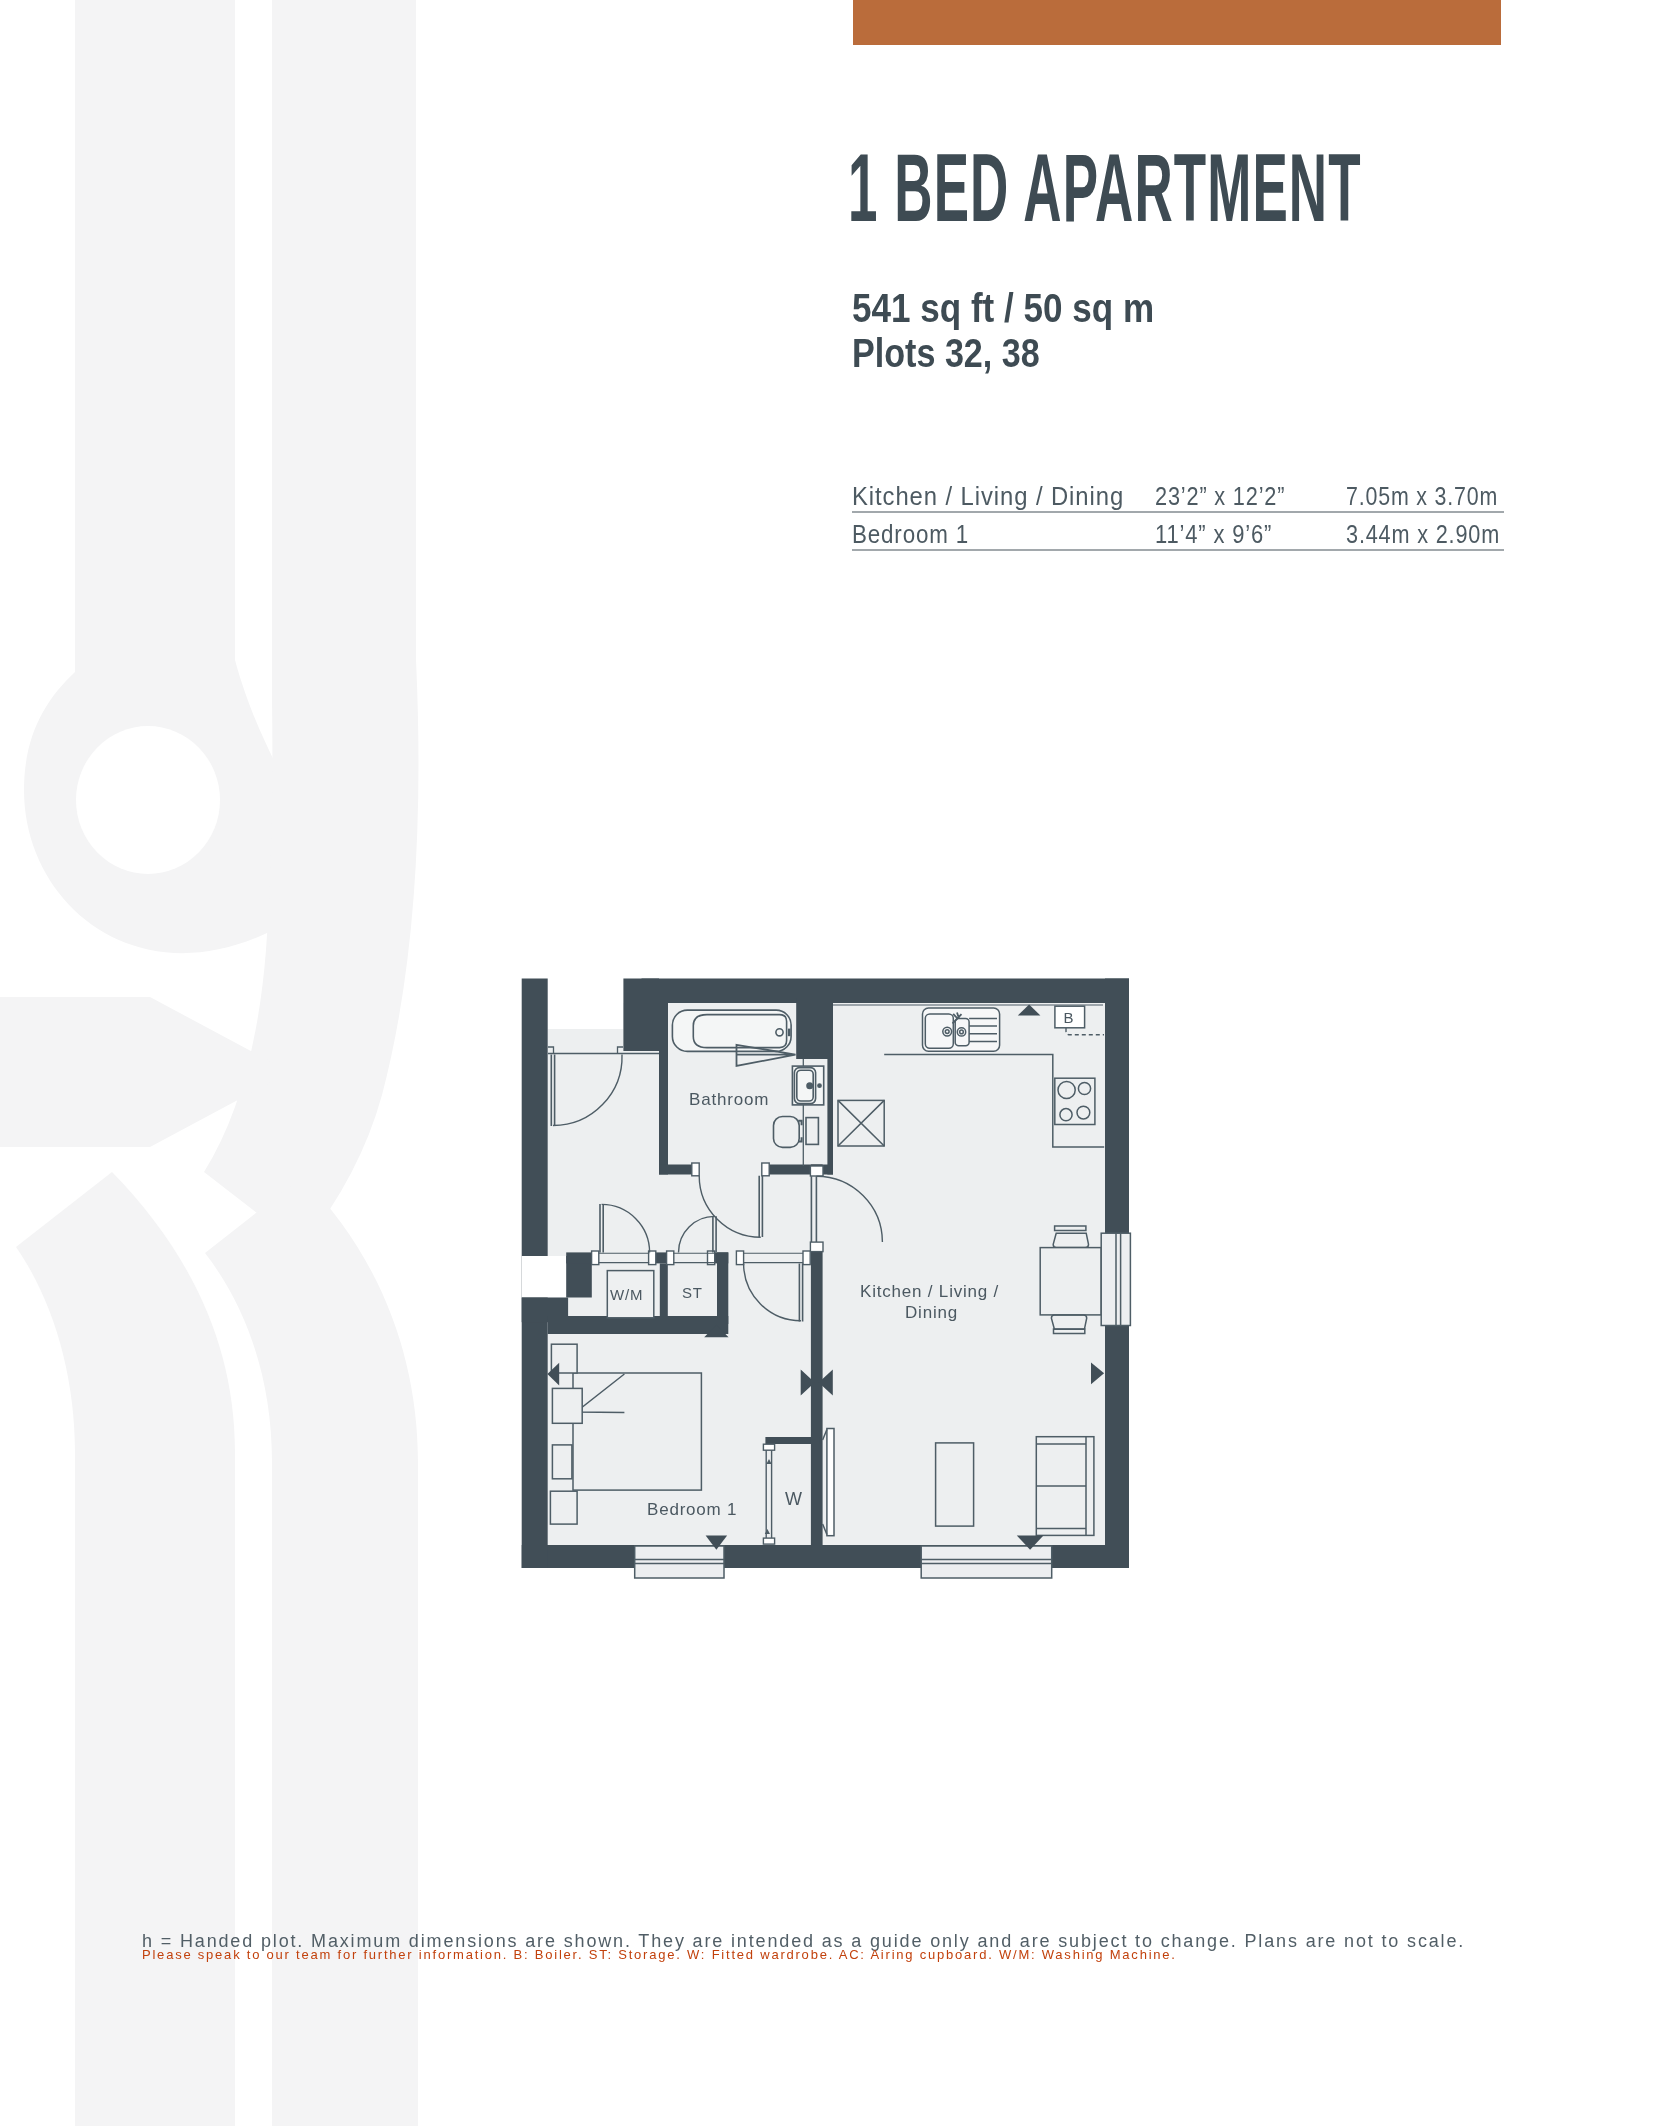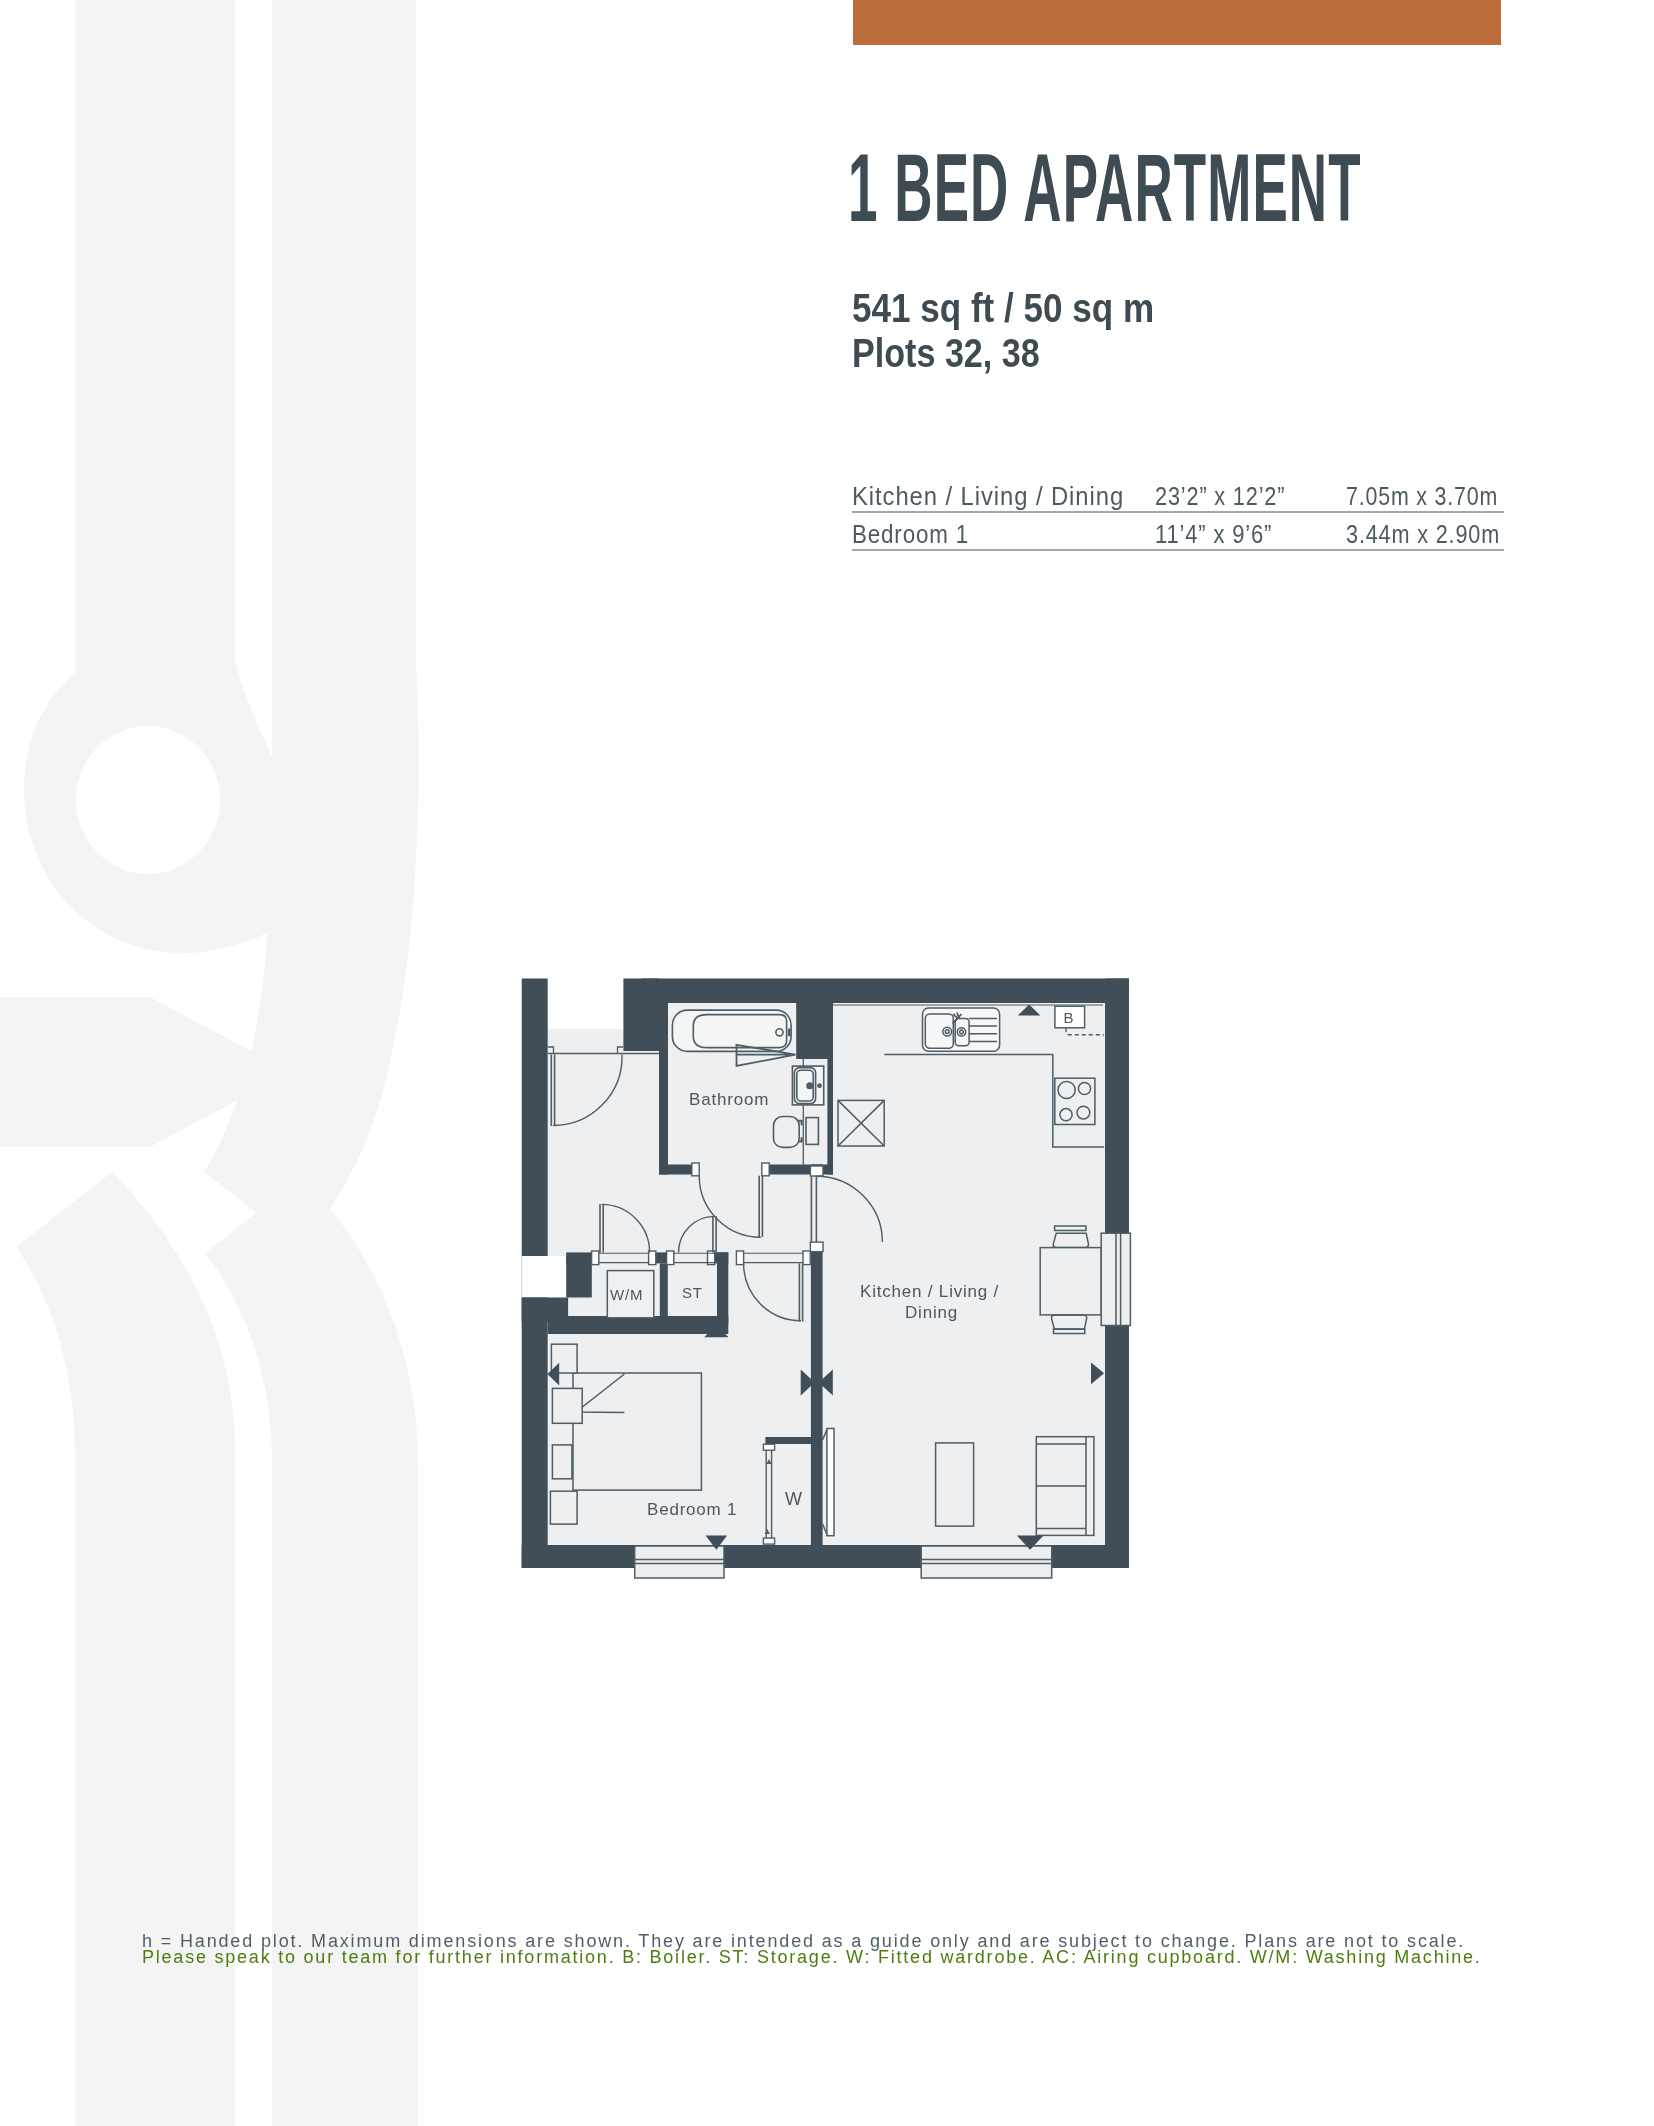--- a/index.html
+++ b/index.html
@@ -308,13 +308,13 @@
 <text x="682" y="1298" font-size="15">ST</text>
 
 <text x="1063.5" y="1022.5" font-size="15">B</text>
 
 <text x="785" y="1505" font-size="18">W</text>
 </g>
 </svg>
 
 <div class="abs" id="f1" style="left:142px;top:1931px;font-size:18px;color:#515e66;letter-spacing:1.85px;white-space:nowrap;">h = Handed plot. Maximum dimensions are shown. They are intended as a guide only and are subject to change. Plans are not to scale.</div>
 
-<div class="abs" id="f2" style="left:142px;top:1947px;font-size:18px;color:#4d7c0f;letter-spacing:1.78px;white-space:nowrap;">Please speak to our team for further information. B: Boiler. ST: Storage. W: Fitted wardrobe. AC: Airing cupboard. W/M: Washing Machine.</div>
+<div class="abs" id="f2" style="left:142px;top:1947px;font-size:13px;color:#c2410c;letter-spacing:1.78px;white-space:nowrap;">Please speak to our team for further information. B: Boiler. ST: Storage. W: Fitted wardrobe. AC: Airing cupboard. W/M: Washing Machine.</div>
 
 </body></html>

